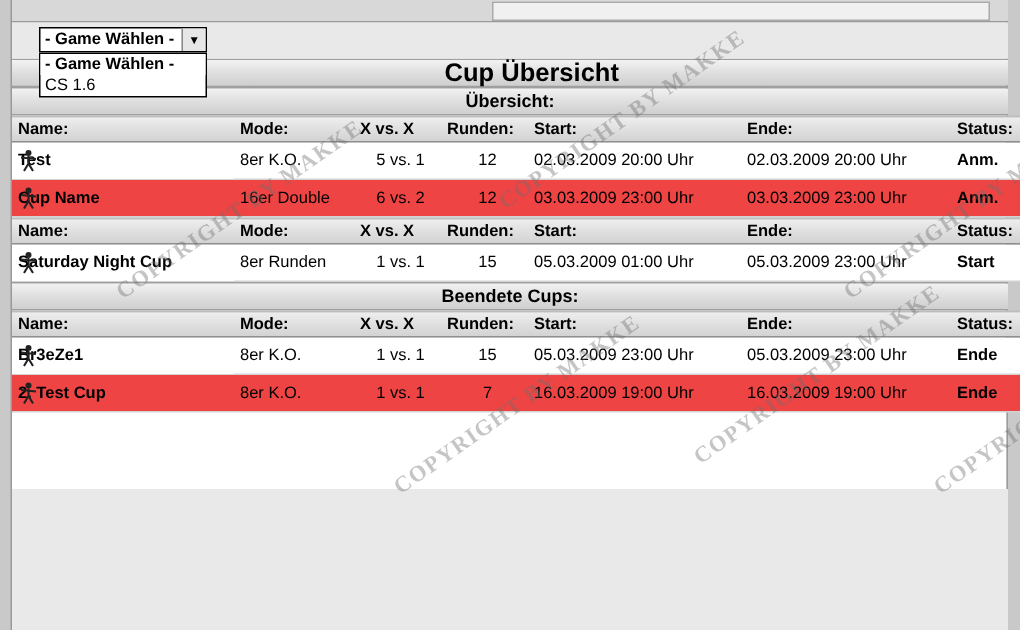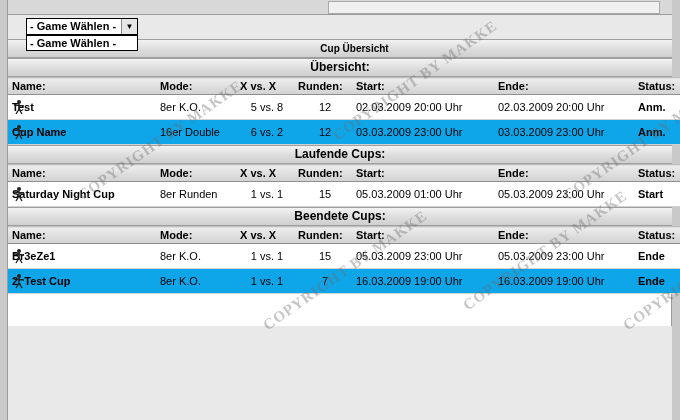--- a/index.html
+++ b/index.html
@@ -126,21 +126,21 @@
     height: 17px;
     line-height: 17px;
     text-align: center;
     font-weight: bold;
     font-size: 12px;
     color: #000;
     background: linear-gradient(to bottom, #f2f2f2 0%, #dddddd 55%, #cfcfcf 100%);
     border-top: 1px solid #9f9f9f;
     border-bottom: 1px solid #9f9f9f;
   }
-  .bar.big { font-size: 10px; padding-left: 29px; }
+  .bar.big { font-size: 17px; padding-left: 29px; }
 
   table.cups {
     width: 100%;
     border-collapse: collapse;
     table-layout: fixed;
     font-size: 11px;
   }
   table.cups th {
     text-align: left;
     font-weight: bold;
@@ -154,21 +154,21 @@
   }
   table.cups td {
     height: 24px;
     padding: 0 0 0 4px;
     background: #ffffff;
     border-bottom: 1px solid #d2d2d2;
     color: #000;
     white-space: nowrap;
     overflow: hidden;
   }
-  table.cups tr.alt td { background: #0ea5e9; }
+  table.cups tr.alt td { background: #ef4444; }
   td.name {
     font-weight: bold;
     padding-left: 22px;
     position: relative;
   }
   td.center { text-align: center; padding-left: 0; }
   .status-anm { color: #b98900; font-weight: bold; }
   .status-start { color: #119911; font-weight: bold; }
   .status-ende { color: #cc2200; font-weight: bold; }
 
@@ -225,20 +225,21 @@
 
   <div id="content">
 
     <div class="select-wrap">
       <div class="fake-select">
         <span>- Game Wählen -</span>
         <span class="arrow-box">▼</span>
       </div>
       <div class="select-menu">
         <div class="opt sel">- Game Wählen -</div>
+        <div class="opt">CS 1.6</div>
       </div>
     </div>
 
     <div class="bar big">Cup Übersicht</div>
 
     <div class="bar">Übersicht:</div>
     <table class="cups">
       <colgroup>
         <col class="c-name">
           <col class="c-mode">
@@ -264,21 +265,21 @@
           <td class="name">
             <span class="pico">
               <svg width="14" height="16" viewBox="0 0 14 16">
                 <circle cx="7" cy="3" r="2" fill="#222"></circle>
                 <path d="M7 5 L7 10 M7 10 L4 15 M7 10 L10 15 M2 6 L12 7" stroke="#222" stroke-width="1.4" fill="none"></path>
               </svg>
             </span>
             <span>Test</span>
           </td>
           <td>8er K.O.</td>
-          <td class="center">5 vs. 8</td>
+          <td class="center">5 vs. 1</td>
           <td class="center">12</td>
           <td>02.03.2009 20:00 Uhr</td>
           <td>02.03.2009 20:00 Uhr</td>
           <td class="status-anm">Anm.</td>
         </tr>
         <tr class="alt">
           <td class="name">
             <span class="pico">
               <svg width="14" height="16" viewBox="0 0 14 16">
                 <circle cx="7" cy="3" r="2" fill="#222"></circle>
@@ -290,21 +291,20 @@
           <td>16er Double</td>
           <td class="center">6 vs. 2</td>
           <td class="center">12</td>
           <td>03.03.2009 23:00 Uhr</td>
           <td>03.03.2009 23:00 Uhr</td>
           <td class="status-anm">Anm.</td>
         </tr>
       </tbody>
     </table>
 
-    <div class="bar">Laufende Cups:</div>
     <table class="cups">
       <colgroup>
         <col class="c-name">
           <col class="c-mode">
           <col class="c-xvsx">
           <col class="c-runden">
         <col class="c-start">
           <col class="c-ende">
           <col class="c-status">
       </colgroup>

